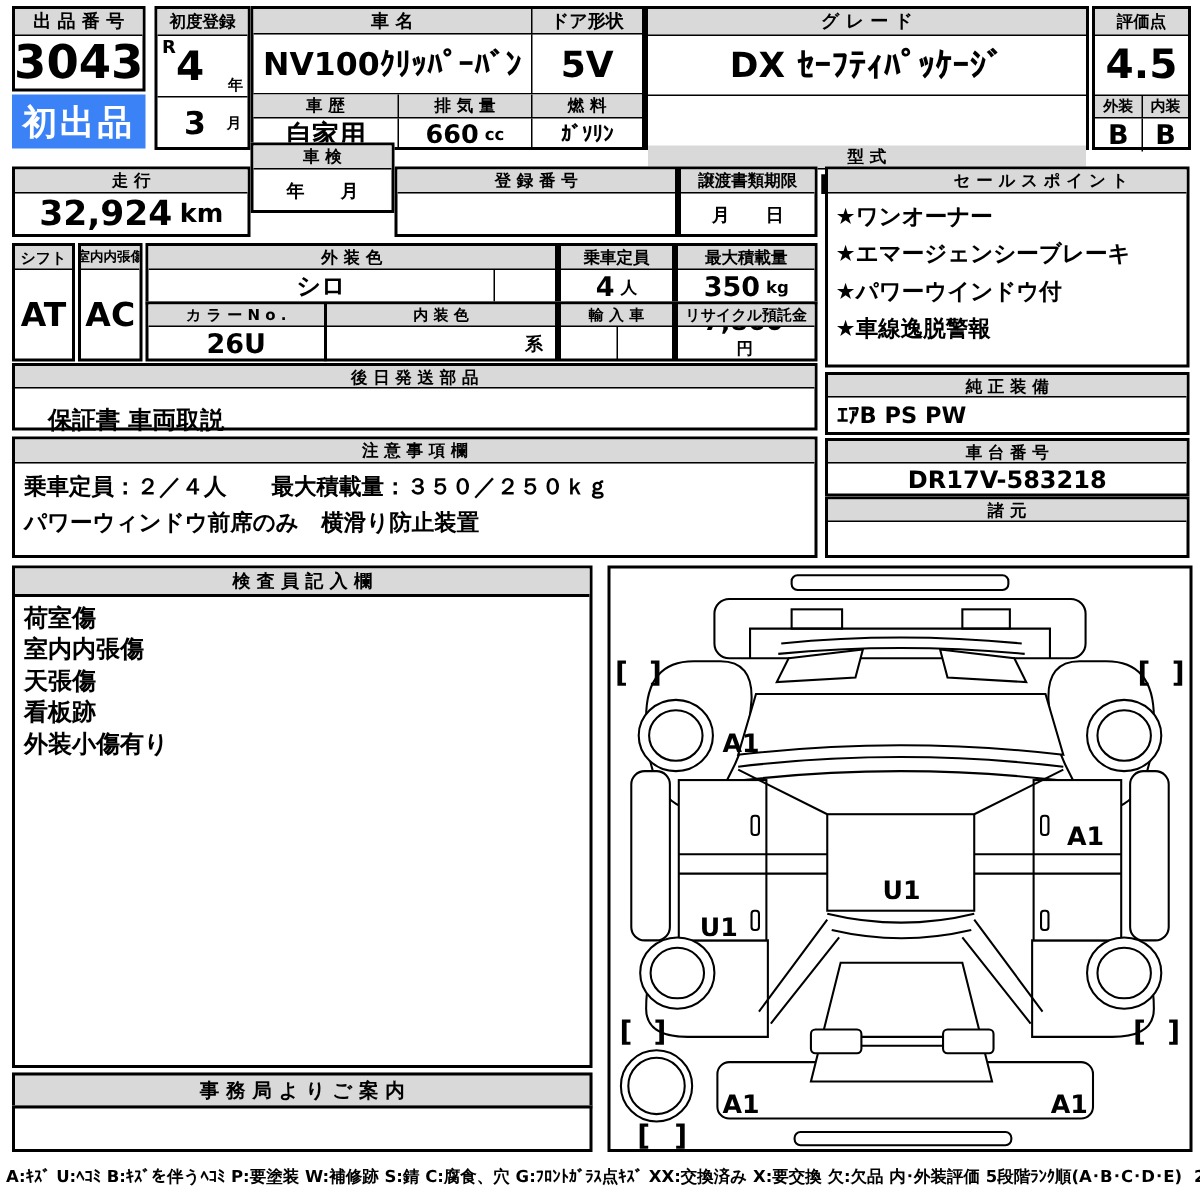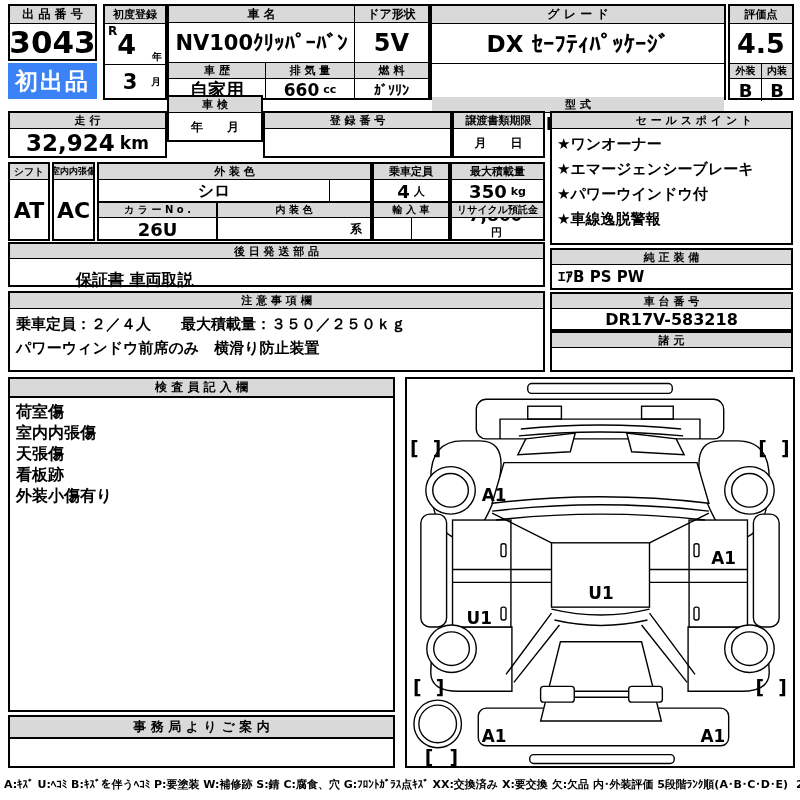--- a/index.html
+++ b/index.html
@@ -164,21 +164,21 @@
 <div class="a b2" style="left:450px;top:201px;width:95px;height:40px;">
   <div class="hd" style="height:14px;font-size:10px;">リサイクル預託金</div>
   <div class="v vr" style="height:22px;padding-right:4px;flex-direction:column;">
     <span style="font-size:17px;">7,860</span>
     <span style="font-size:11px;margin-left:2px;">円</span>
   </div>
 </div>
 
 <div class="a b2" style="left:8px;top:242px;width:537px;height:45px;">
   <div class="hd" style="height:14px;font-size:11px;">後 日 発 送 部 品</div>
-  <div class="v vl" style="height:42px;font-size:16px;padding-left:22px;margin-left:44px;">保証書 車両取説</div>
+  <div class="v vl" style="height:42px;font-size:16px;padding-left:22px;">保証書 車両取説</div>
 </div>
 <div class="a b2" style="left:550px;top:248px;width:243px;height:42px;">
   <div class="hd" style="height:14px;font-size:11px;">純 正 装 備</div>
   <div class="v vl" style="height:23px;font-size:15px;padding-left:6px;">ｴｱB PS PW</div>
 </div>
 
 <div class="a b2" style="left:8px;top:291px;width:537px;height:81px;">
   <div class="hd" style="height:15px;font-size:11px;">注 意 事 項 欄</div>
   <div style="padding:3px 6px;font-size:15px;line-height:24px;">
     <div>乗車定員：２／４人　　最大積載量：３５０／２５０ｋｇ</div>

